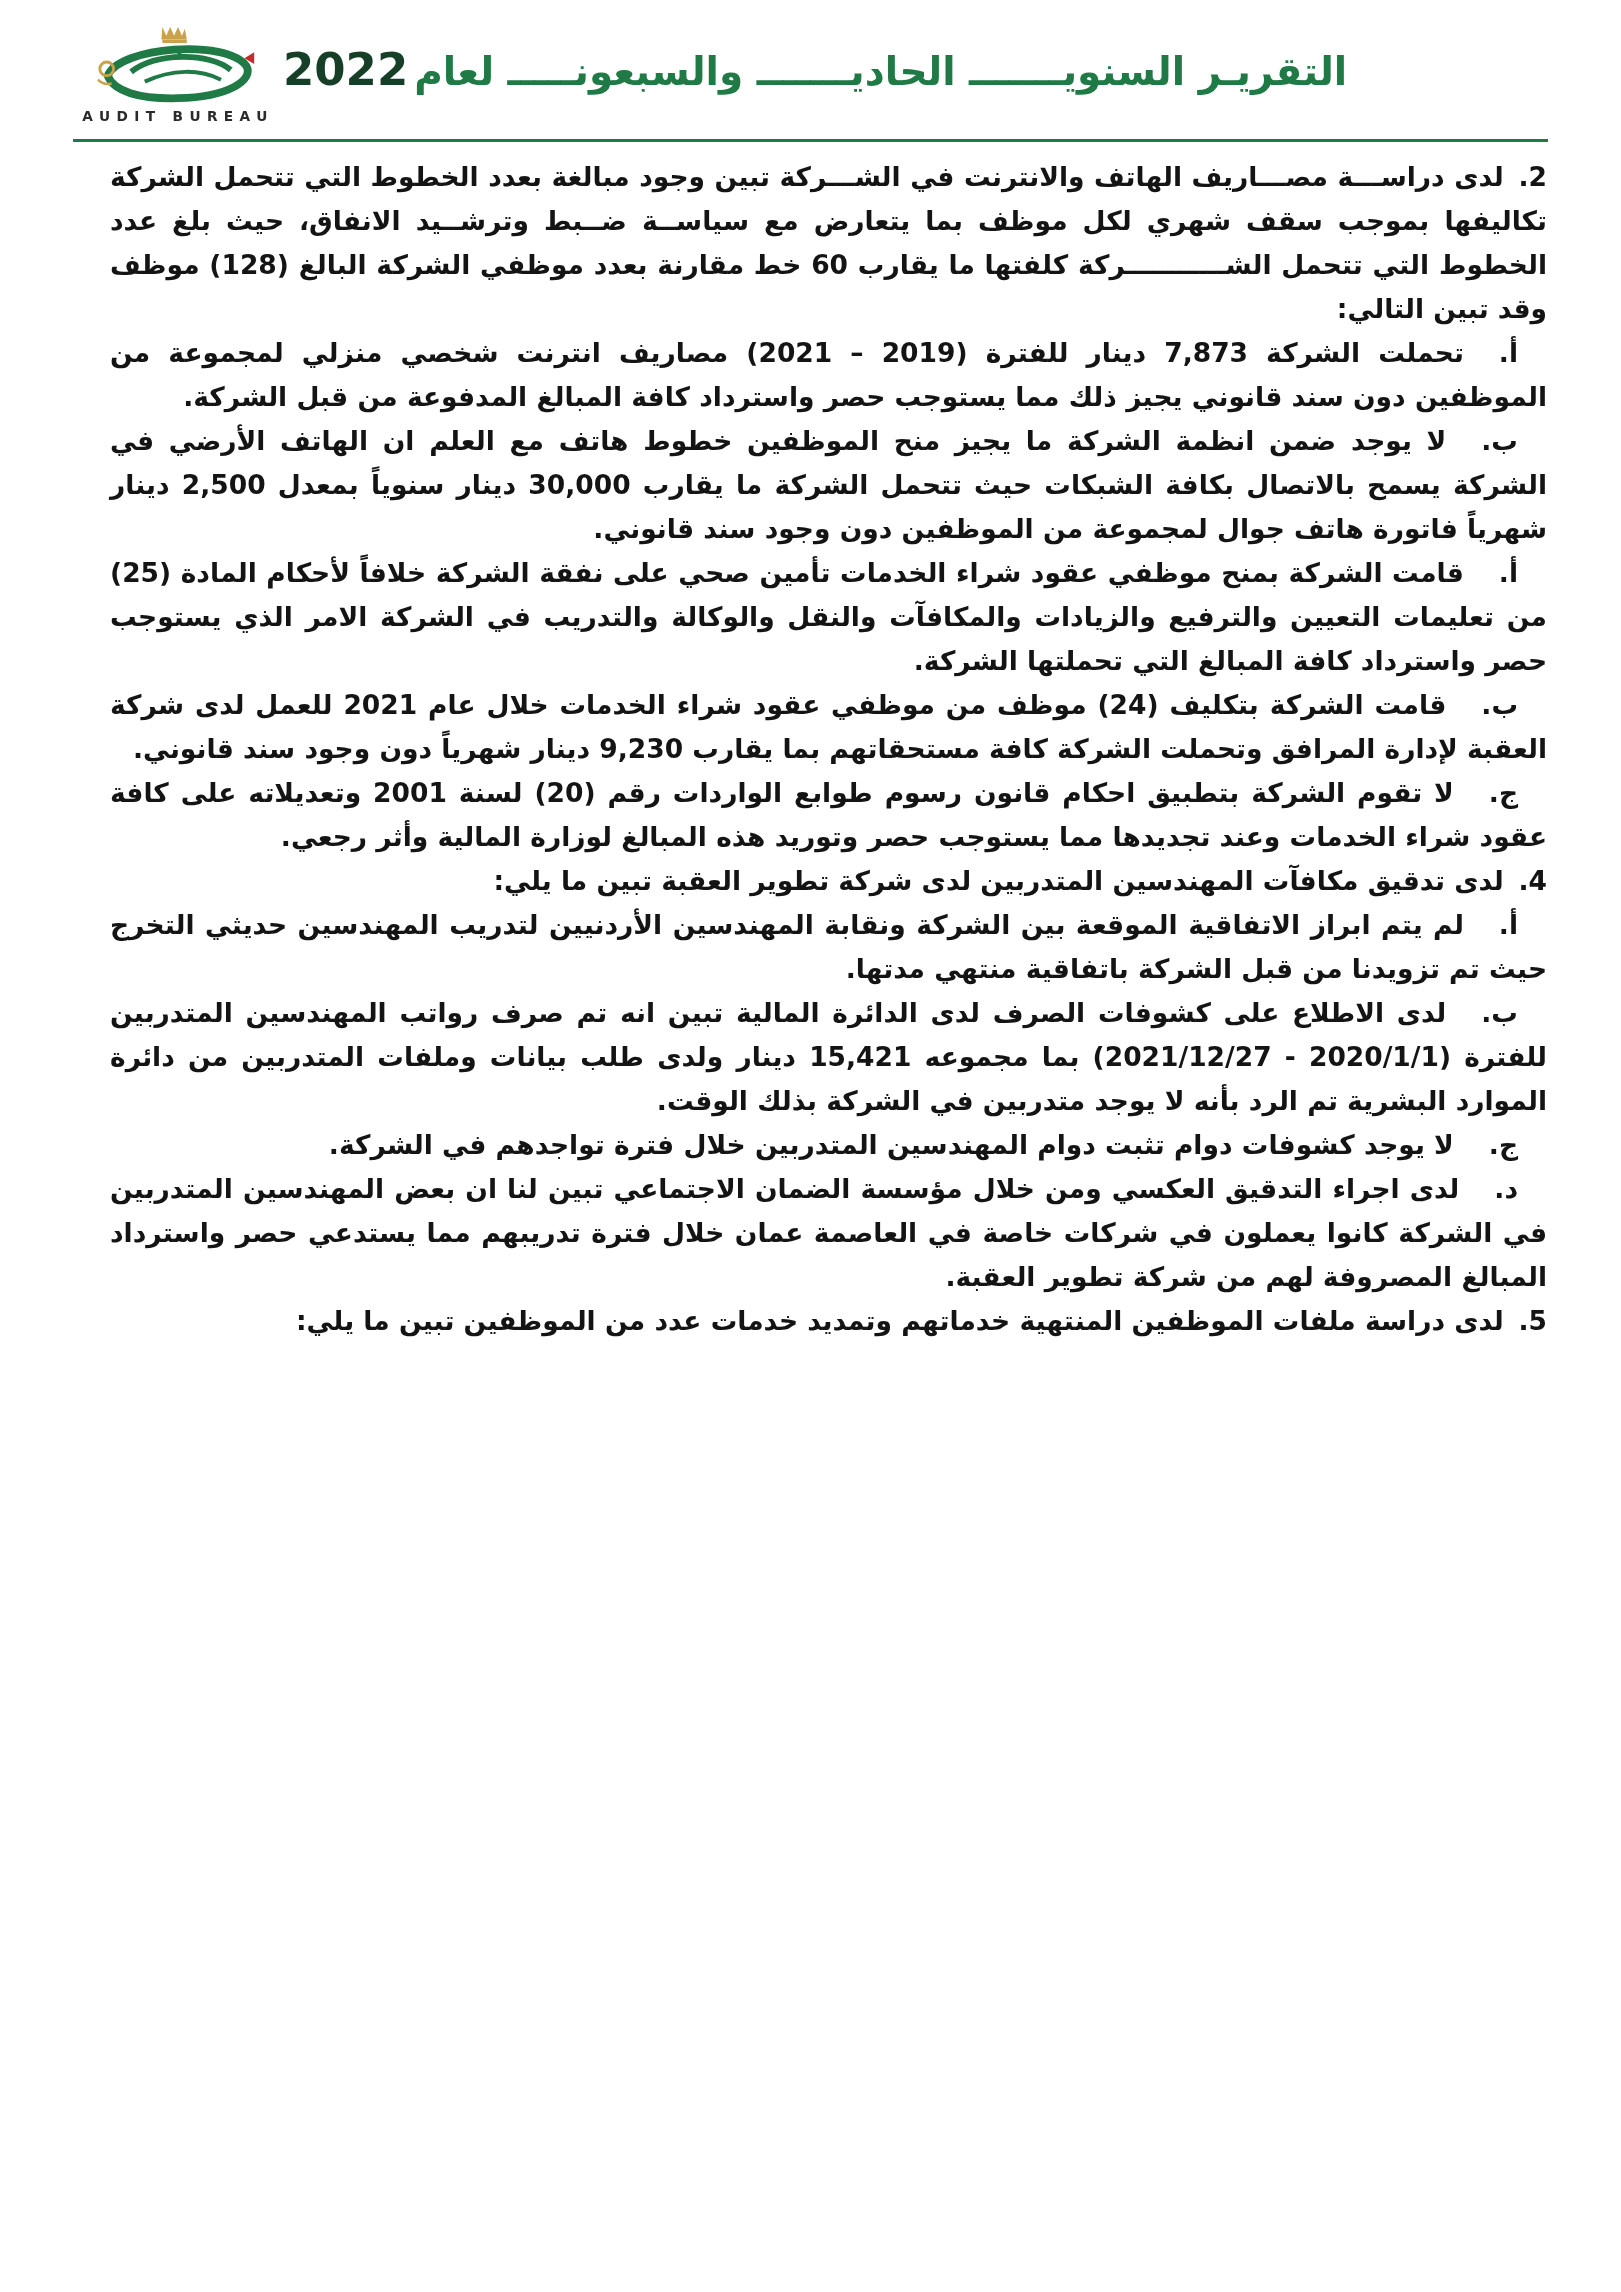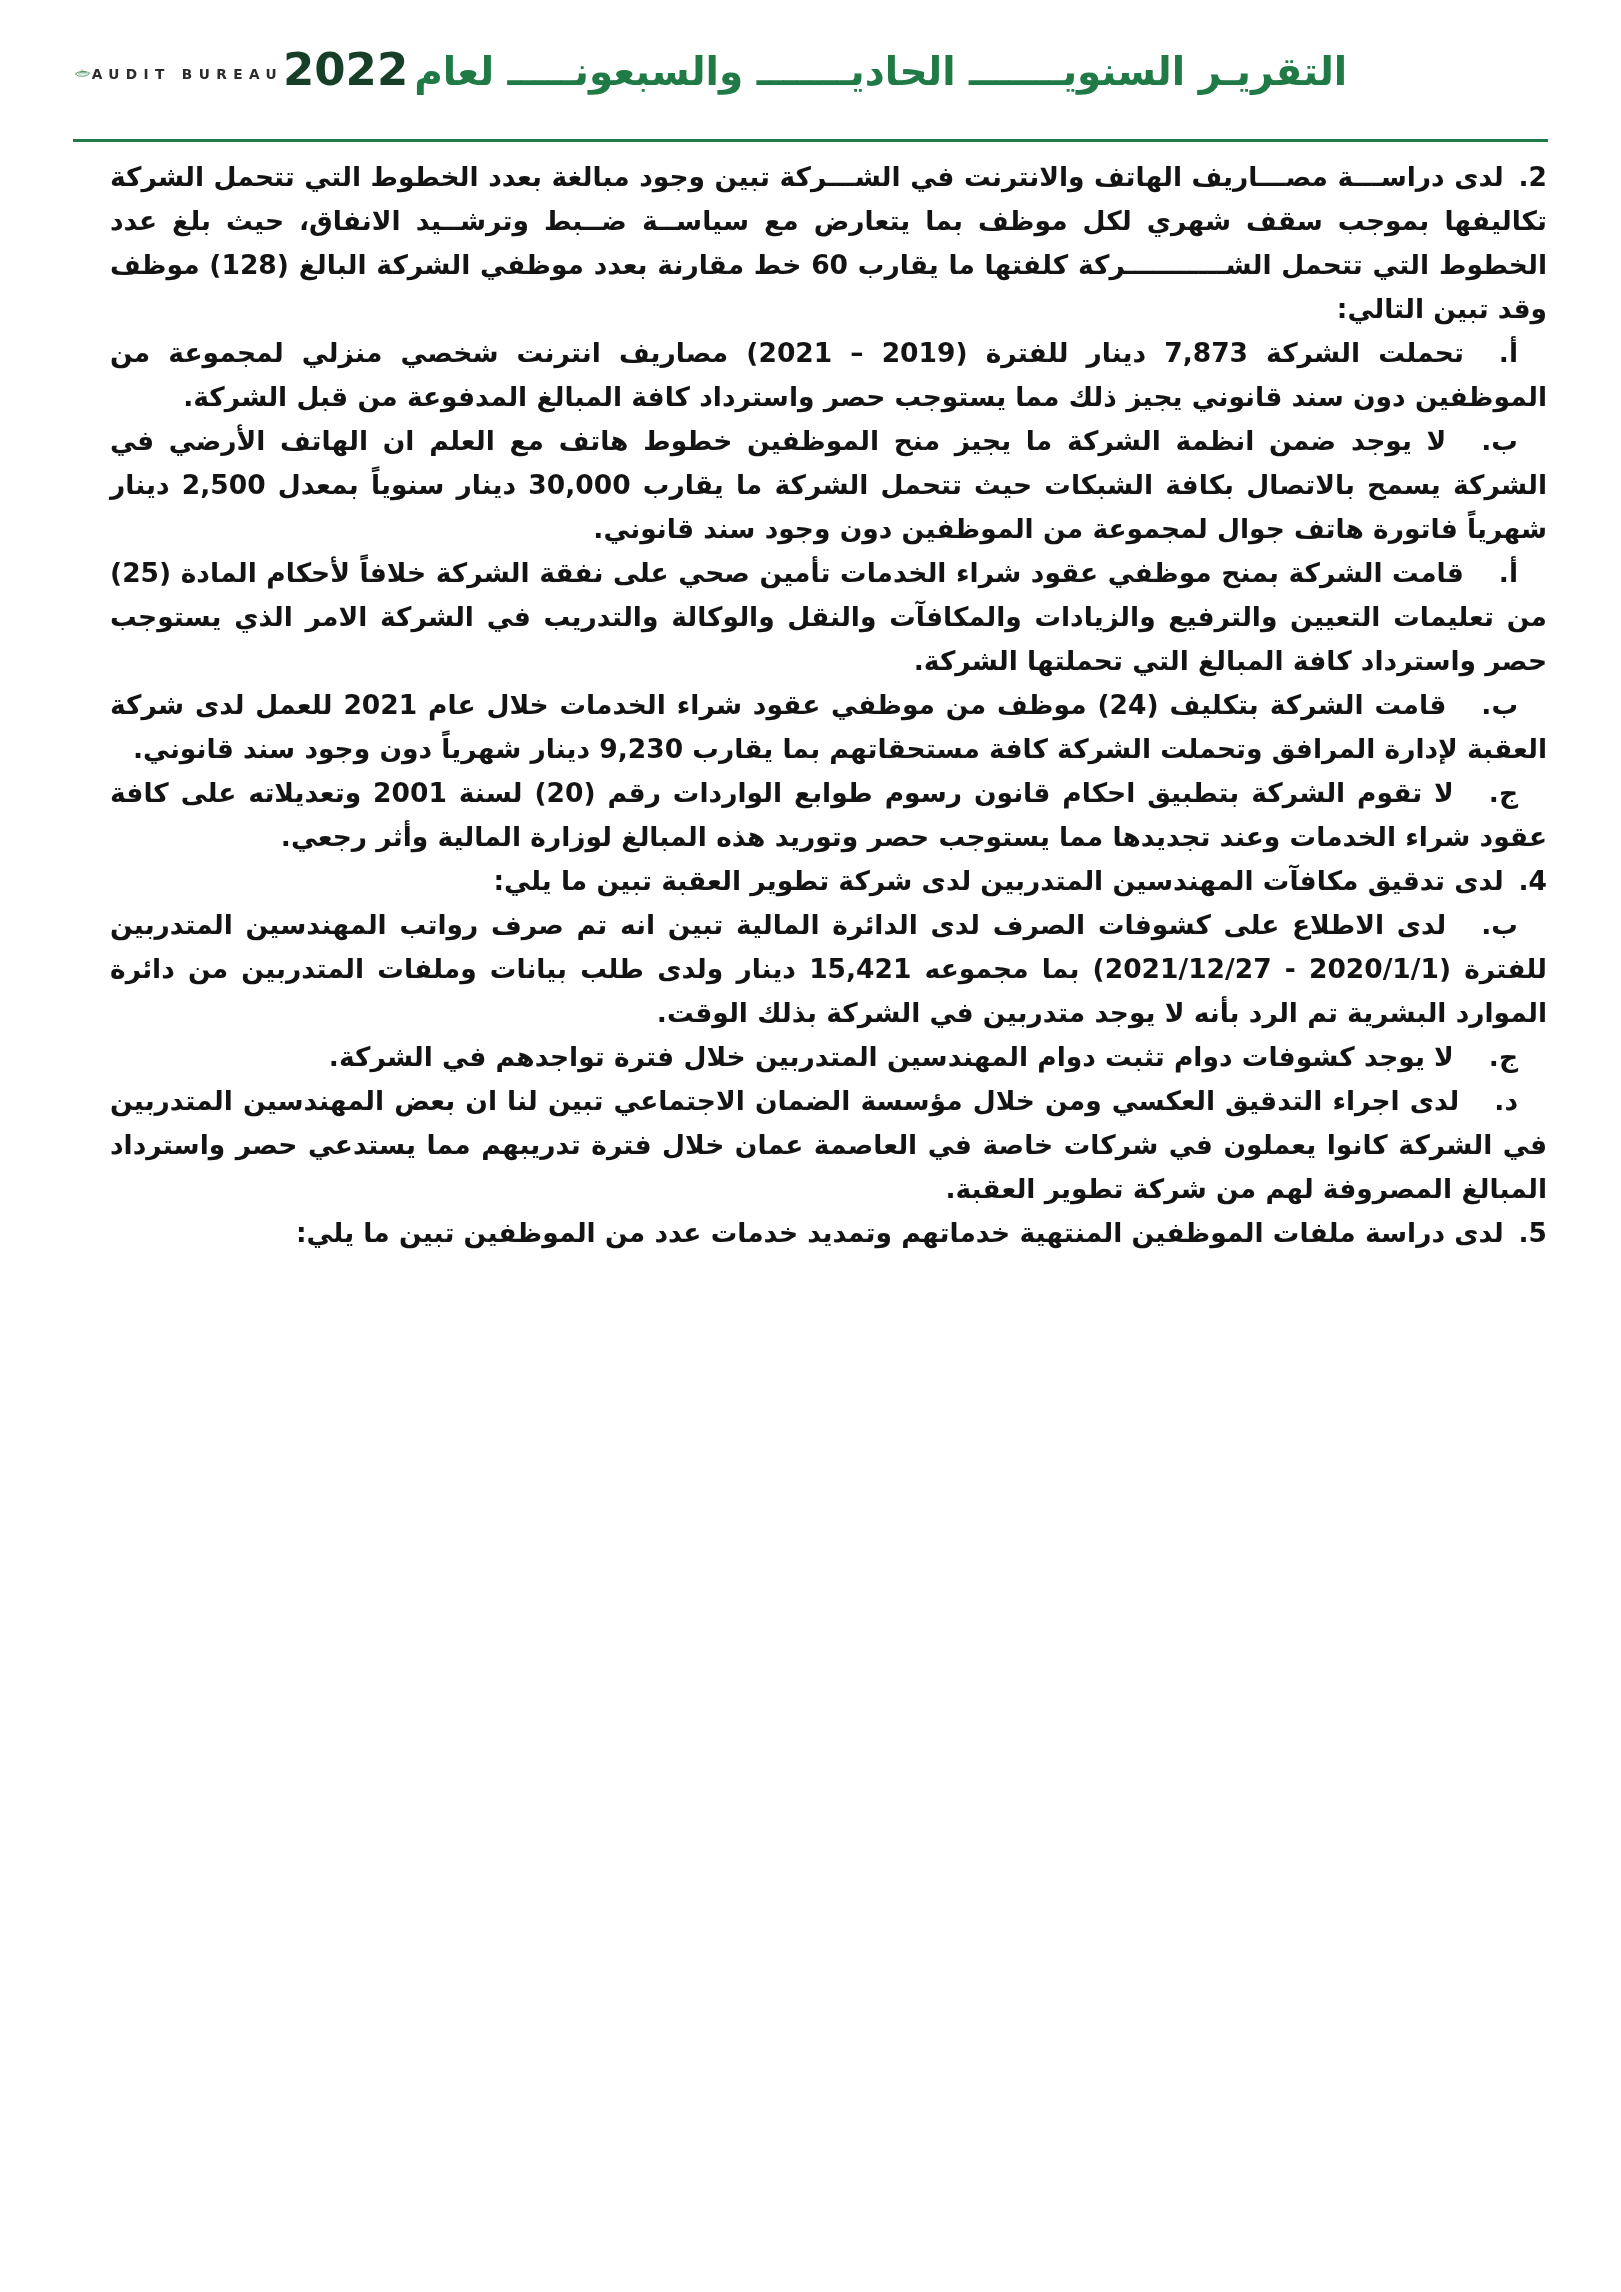--- a/index.html
+++ b/index.html
@@ -19,21 +19,21 @@
     position: relative;
     height: 139px;
     padding: 0 73px;
     display: flex;
     align-items: center;
   }
   .logo {
     width: 210px;
     padding-top: 7.8px;
     display: flex;
-    flex-direction: row;
+    flex-direction: column;
     align-items: center;
     flex: 0 0 auto;
   }
   .logo-caption {
     margin-top: 1px;
     font-size: 13.7px;
     font-weight: 600;
     letter-spacing: 6.4px;
     color: #2b2b2b;
     white-space: nowrap;
@@ -148,20 +148,23 @@
       <span class="marker">ب.</span><span>قامت الشركة بتكليف (24) موظف من موظفي عقود شراء الخدمات خلال عام 2021 للعمل لدى شركة العقبة لإدارة المرافق وتحملت الشركة كافة مستحقاتهم بما يقارب 9,230 دينار شهرياً دون وجود سند قانوني.</span>
     </div>
     <div class="para sub">
       <span class="marker">ج.</span><span>لا تقوم الشركة بتطبيق احكام قانون رسوم طوابع الواردات رقم (20) لسنة 2001 وتعديلاته على كافة عقود شراء الخدمات وعند تجديدها مما يستوجب حصر وتوريد هذه المبالغ لوزارة المالية وأثر رجعي.</span>
     </div>
 
     <div class="para main">
       <span class="marker">4.</span><span>لدى تدقيق مكافآت المهندسين المتدربين لدى شركة تطوير العقبة تبين ما يلي:</span>
     </div>
     <div class="para sub">
+      <span class="marker">أ.</span><span>لم يتم ابراز الاتفاقية الموقعة بين الشركة ونقابة المهندسين الأردنيين لتدريب المهندسين حديثي التخرج حيث تم تزويدنا من قبل الشركة باتفاقية منتهي مدتها.</span>
+    </div>
+    <div class="para sub">
       <span class="marker">ب.</span><span>لدى الاطلاع على كشوفات الصرف لدى الدائرة المالية تبين انه تم صرف رواتب المهندسين المتدربين للفترة (2020/1/1 - 2021/12/27) بما مجموعه 15,421 دينار ولدى طلب بيانات وملفات المتدربين من دائرة الموارد البشرية تم الرد بأنه لا يوجد متدربين في الشركة بذلك الوقت.</span>
     </div>
     <div class="para sub">
       <span class="marker">ج.</span><span>لا يوجد كشوفات دوام تثبت دوام المهندسين المتدربين خلال فترة تواجدهم في الشركة.</span>
     </div>
     <div class="para sub">
       <span class="marker">د.</span><span>لدى اجراء التدقيق العكسي ومن خلال مؤسسة الضمان الاجتماعي تبين لنا ان بعض المهندسين المتدربين في الشركة كانوا يعملون في شركات خاصة في العاصمة عمان خلال فترة تدريبهم مما يستدعي حصر واسترداد المبالغ المصروفة لهم من شركة تطوير العقبة.</span>
     </div>
 
     <div class="para main">

